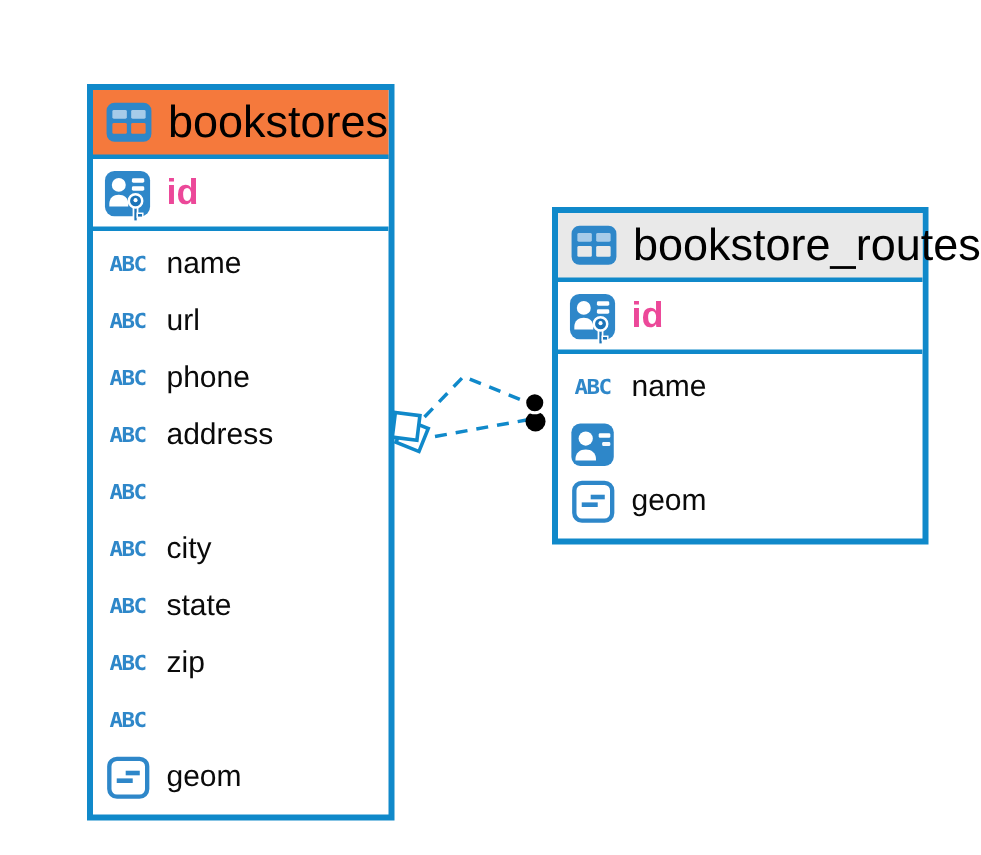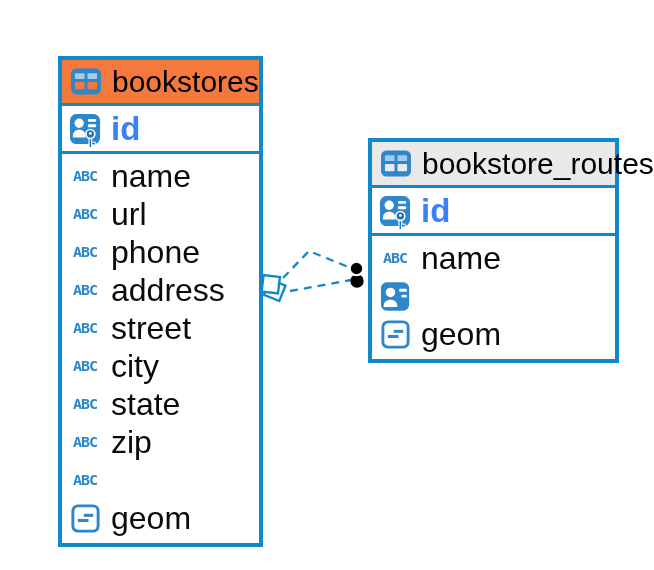--- a/index.html
+++ b/index.html
@@ -16,24 +16,24 @@
   .entity-routes{left:368px;top:138px;width:251px;--hdr-bg:#E9E9E9;}
   .t-header{
     display:flex;align-items:center;height:43px;padding:0 6px;gap:8px;
     border-bottom:3px solid var(--accent);background:var(--hdr-bg);
   }
   .t-title{font-size:30px;color:#000;white-space:nowrap;}
   .pk-row{
     display:flex;align-items:center;height:45px;padding:0 5px;gap:8px;
     border-bottom:3px solid var(--accent);background:#fff;
   }
-  .pk-name{font-size:33px;font-weight:700;color:#3b82f6;}
+  .pk-name{font-size:24px;font-weight:700;color:#ec4899;}
   .cols{padding:3px 0 6px 0;}
   .col-row{display:flex;align-items:center;height:38px;padding:0 5px;gap:8px;}
-  .col-name{font-size:32px;color:#0a0a0a;white-space:nowrap;}
+  .col-name{font-size:20px;color:#0a0a0a;white-space:nowrap;}
   .icon-box{
     width:36px;min-width:36px;height:38px;display:flex;align-items:center;
     justify-content:center;overflow:visible;
   }
   .abc{
     font-family:"DejaVu Sans Mono", monospace;font-weight:700;font-size:15px;
     letter-spacing:-1px;color:var(--icon-blue);transform:scaleY(0.92);
   }
   .rel-layer{position:absolute;left:0;top:0;pointer-events:none;}
   .dash{fill:none;stroke:var(--accent);stroke-width:2.3;stroke-dasharray:8 6;}
@@ -119,21 +119,20 @@
       <div class="col-row">
         <span class="icon-box">
             <span class="abc">ABC</span>
           </span>
         <span class="col-name">address</span>
       </div>
       <div class="col-row">
         <span class="icon-box">
             <span class="abc">ABC</span>
           </span>
-        <span class="col-name">street</span>
       </div>
       <div class="col-row">
         <span class="icon-box">
             <span class="abc">ABC</span>
           </span>
         <span class="col-name">city</span>
       </div>
       <div class="col-row">
         <span class="icon-box">
             <span class="abc">ABC</span>

